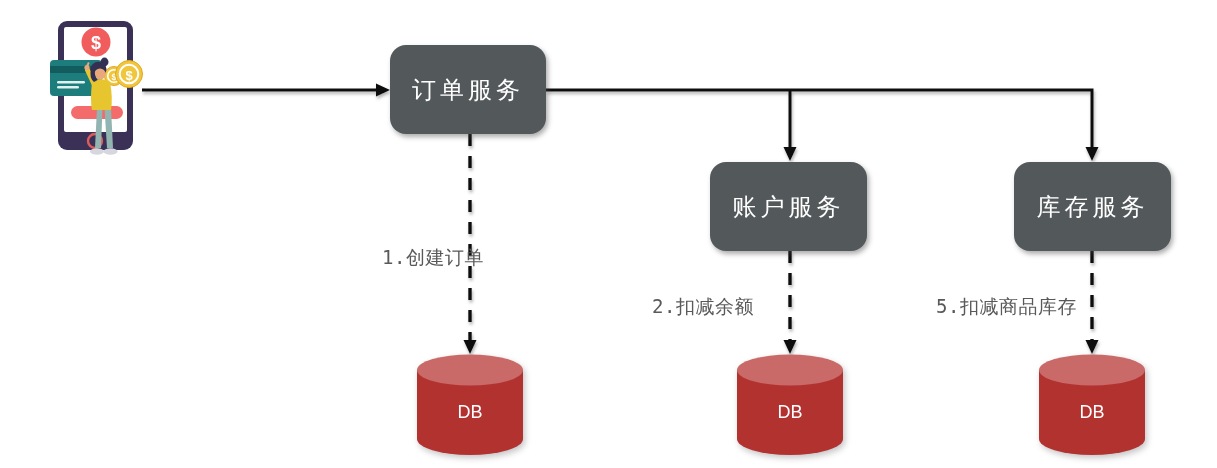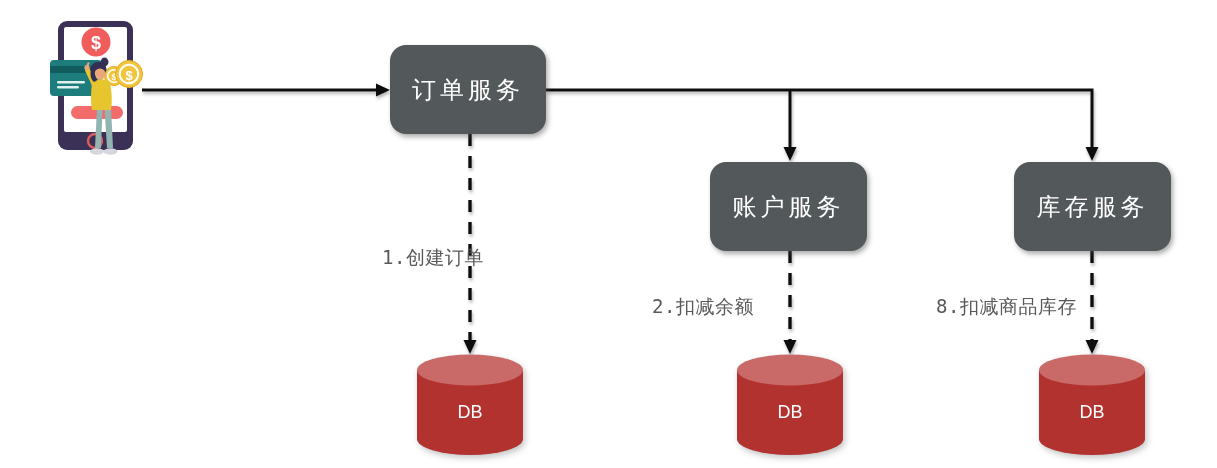--- a/index.html
+++ b/index.html
@@ -143,21 +143,21 @@
   </div>
   <div class="service" id="inventory-service">
     <span>库存服务</span>
   </div>
   <div class="service" id="account-service">
     <span>账户服务</span>
   </div>
 
   <div class="edge-label" id="edge-label-1">1.创建订单</div>
   <div class="edge-label" id="edge-label-2">2.扣减余额</div>
-  <div class="edge-label" id="edge-label-3">8.扣减商品库存</div>
+  <div class="edge-label" id="edge-label-3">5.扣减商品库存</div>
 
   <div class="db" id="db-order">
     <svg viewBox="0 0 108 104" width="108" height="104" xmlns="http://www.w3.org/2000/svg">
       <path class="db-body" d="M1,16 L1,85 A53,16 0 0 0 107,85 L107,16 Z"></path>
       <ellipse class="db-top" cx="54" cy="16" rx="53" ry="15.5"></ellipse>
     </svg>
     <span class="db-label">DB</span>
   </div>
   <div class="db" id="db-account">
     <svg viewBox="0 0 108 104" width="108" height="104" xmlns="http://www.w3.org/2000/svg">

